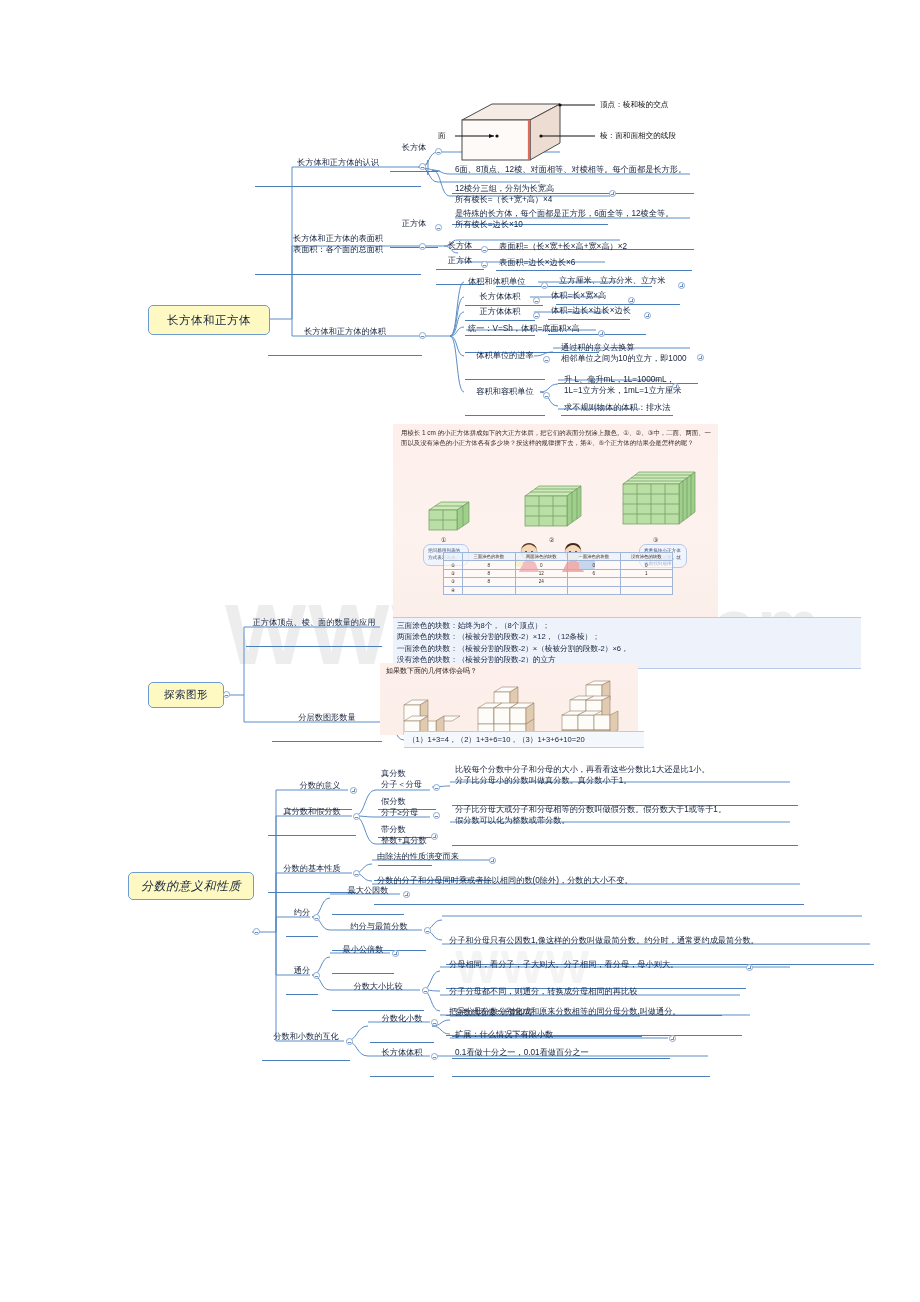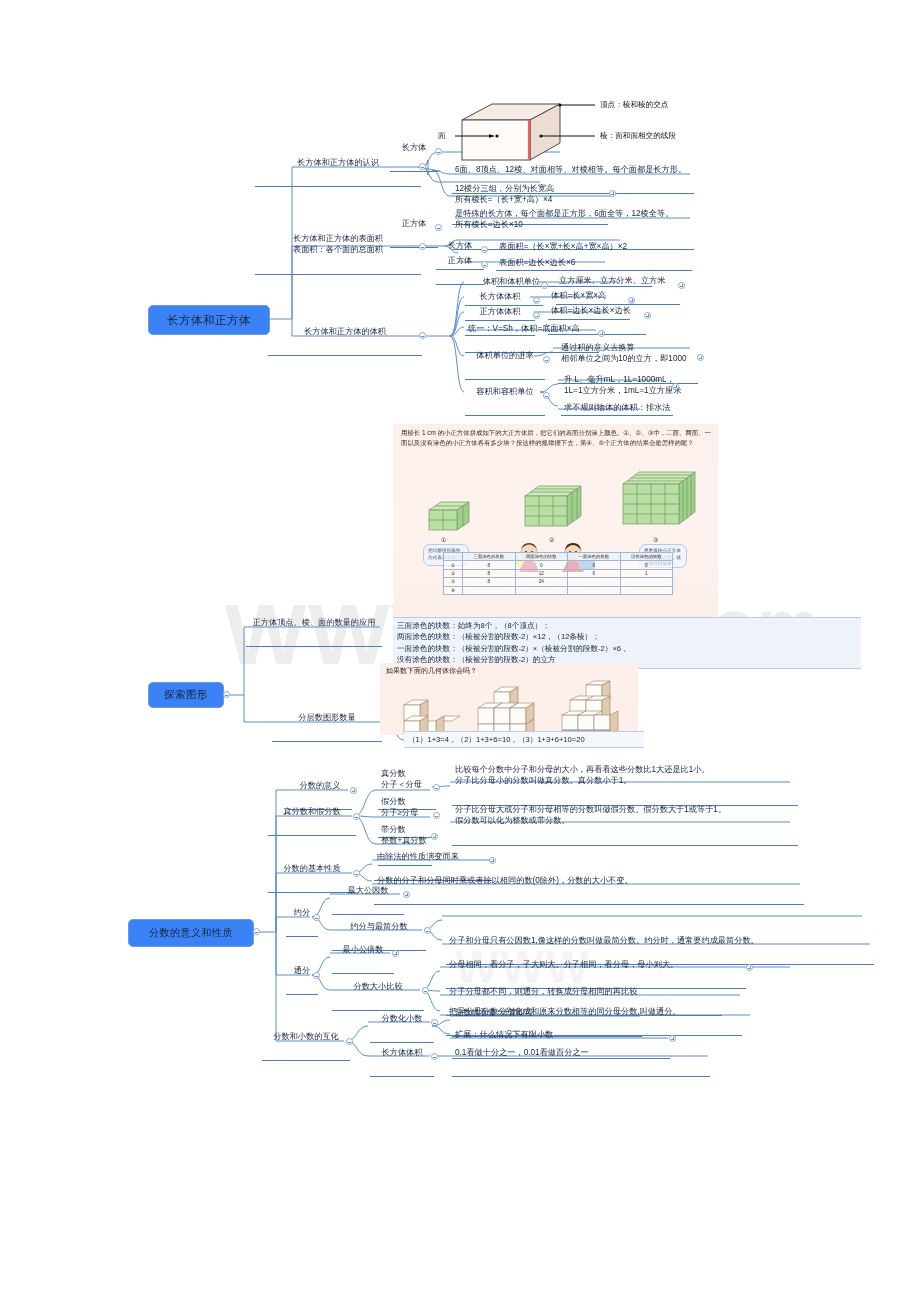--- a/index.html
+++ b/index.html
@@ -14,21 +14,21 @@
     font-size:86px;letter-spacing:2px;user-select:none;white-space:nowrap;
   }
   
   .nd{
     position:absolute;white-space:pre;line-height:1.38;
     font-size:8.2px;color:#15233d;
     padding:1px 3px 18px 3px;
   }
   .nd.u{border-bottom:1.3px solid #4a7ebb;}
   .root{
-    position:absolute;background:#3b82f6;border:1.2px solid #6e9bd2;
+    position:absolute;background:#fef9c3;border:1.2px solid #6e9bd2;
     border-radius:5px;font-size:11.5px;color:#16243c;
     display:flex;align-items:center;justify-content:center;
     letter-spacing:.5px;
   }
   
   svg.lines{position:absolute;left:0;top:0;width:920px;height:1302px;pointer-events:none;}
   
   .tog{
     position:absolute;width:7px;height:7px;border-radius:50%;
     border:1px solid #8aa8cf;background:#ffffff;box-sizing:border-box;
@@ -236,21 +236,21 @@
   <div class="tog" style="left:481px;top:246px;"></div>
   <div class="nd u" style="left:496px;top:240px;width:190px;">表面积=（长×宽+长×高+宽×高）×2</div>
 
   <div class="nd u" style="left:436px;top:254px;width:42px;text-align:center;">正方体</div>
   <div class="tog" style="left:481px;top:261px;"></div>
   <div class="nd u" style="left:496px;top:256px;width:150px;">表面积=边长×边长×6</div>
 
   <div class="nd u" style="left:268px;top:325px;width:148px;text-align:center;">长方体和正方体的体积</div>
   <div class="tog" style="left:419px;top:332px;"></div>
 
-  <div class="nd u" style="left:465px;top:275px;width:72px;text-align:right;">体积和体积单位</div>
+  <div class="nd u" style="left:465px;top:275px;width:72px;text-align:left;">体积和体积单位</div>
   <div class="tog" style="left:541px;top:282px;"></div>
   <div class="nd u" style="left:556px;top:274px;width:118px;">立方厘米、立方分米、立方米</div>
   <div class="tog plus" style="left:678px;top:282px;"></div>
 
   <div class="nd u" style="left:465px;top:290px;width:64px;text-align:center;">长方体体积</div>
   <div class="tog" style="left:533px;top:297px;"></div>
   <div class="nd u" style="left:548px;top:289px;width:76px;">体积=长×宽×高</div>
   <div class="tog plus" style="left:628px;top:297px;"></div>
 
   <div class="nd u" style="left:465px;top:305px;width:64px;text-align:center;">正方体体积</div>
@@ -450,21 +450,21 @@
           <polygon points="0,34 8,30 24,30 16,34" fill="#fdfcf8"></polygon>
             <polygon points="16,34 24,30 40,30 32,34" fill="#fdfcf8"></polygon>
           <polygon points="48,34 56,30 56,49 48,53" fill="#e0cbb0"></polygon>
           <rect x="0" y="49" width="48" height="0.5" fill="none"></rect>
         </g>
       </g>
     </svg>
   </div>
   <div class="detail-box" style="left:404px;top:731px;width:240px;background:#f4f7fc;">（1）1+3=4，（2）1+3+6=10，（3）1+3+6+10=20</div>
 
-  <div class="root" style="left:128px;top:919px;width:124px;height:26px;font-size:10px;">分数的意义和性质</div>
+  <div class="root" style="left:128px;top:872px;width:124px;height:26px;font-size:12px;font-style:italic;">分数的意义和性质</div>
   <div class="tog" style="left:253px;top:928px;"></div>
 
   <div class="nd u" style="left:288px;top:779px;width:58px;text-align:center;">分数的意义</div>
   <div class="tog plus" style="left:350px;top:787px;"></div>
 
   <div class="nd u" style="left:268px;top:805px;width:82px;text-align:center;">真分数和假分数</div>
   <div class="tog" style="left:353px;top:813px;"></div>
 
   <div class="nd u" style="left:378px;top:767px;width:52px;">真分数
 分子＜分母</div>

